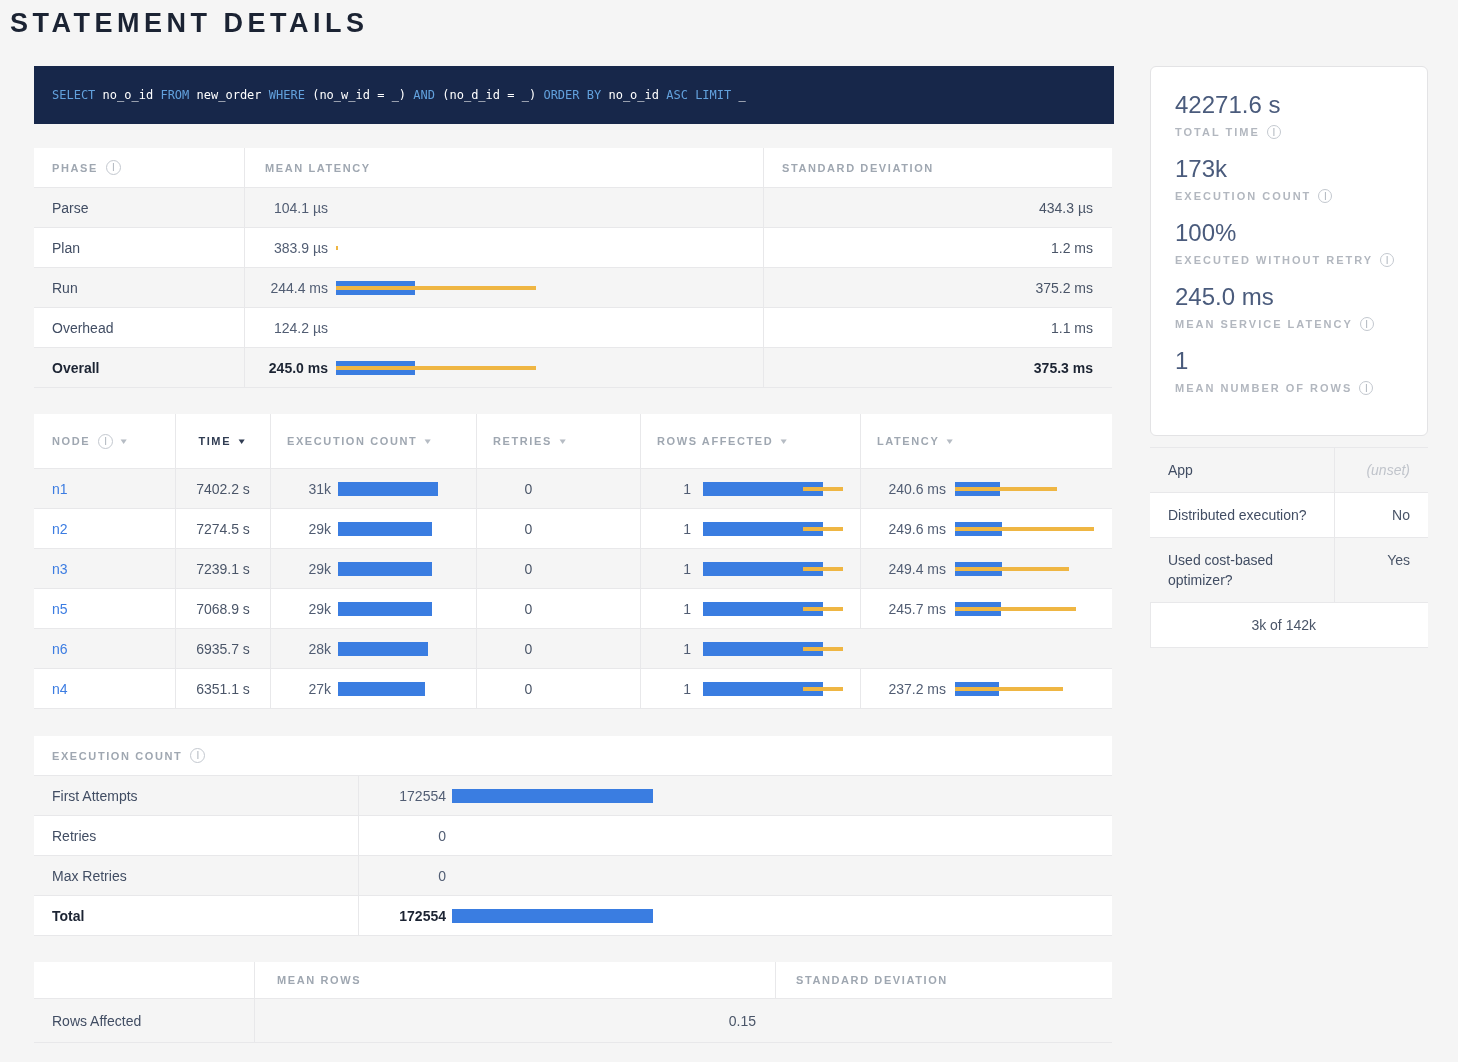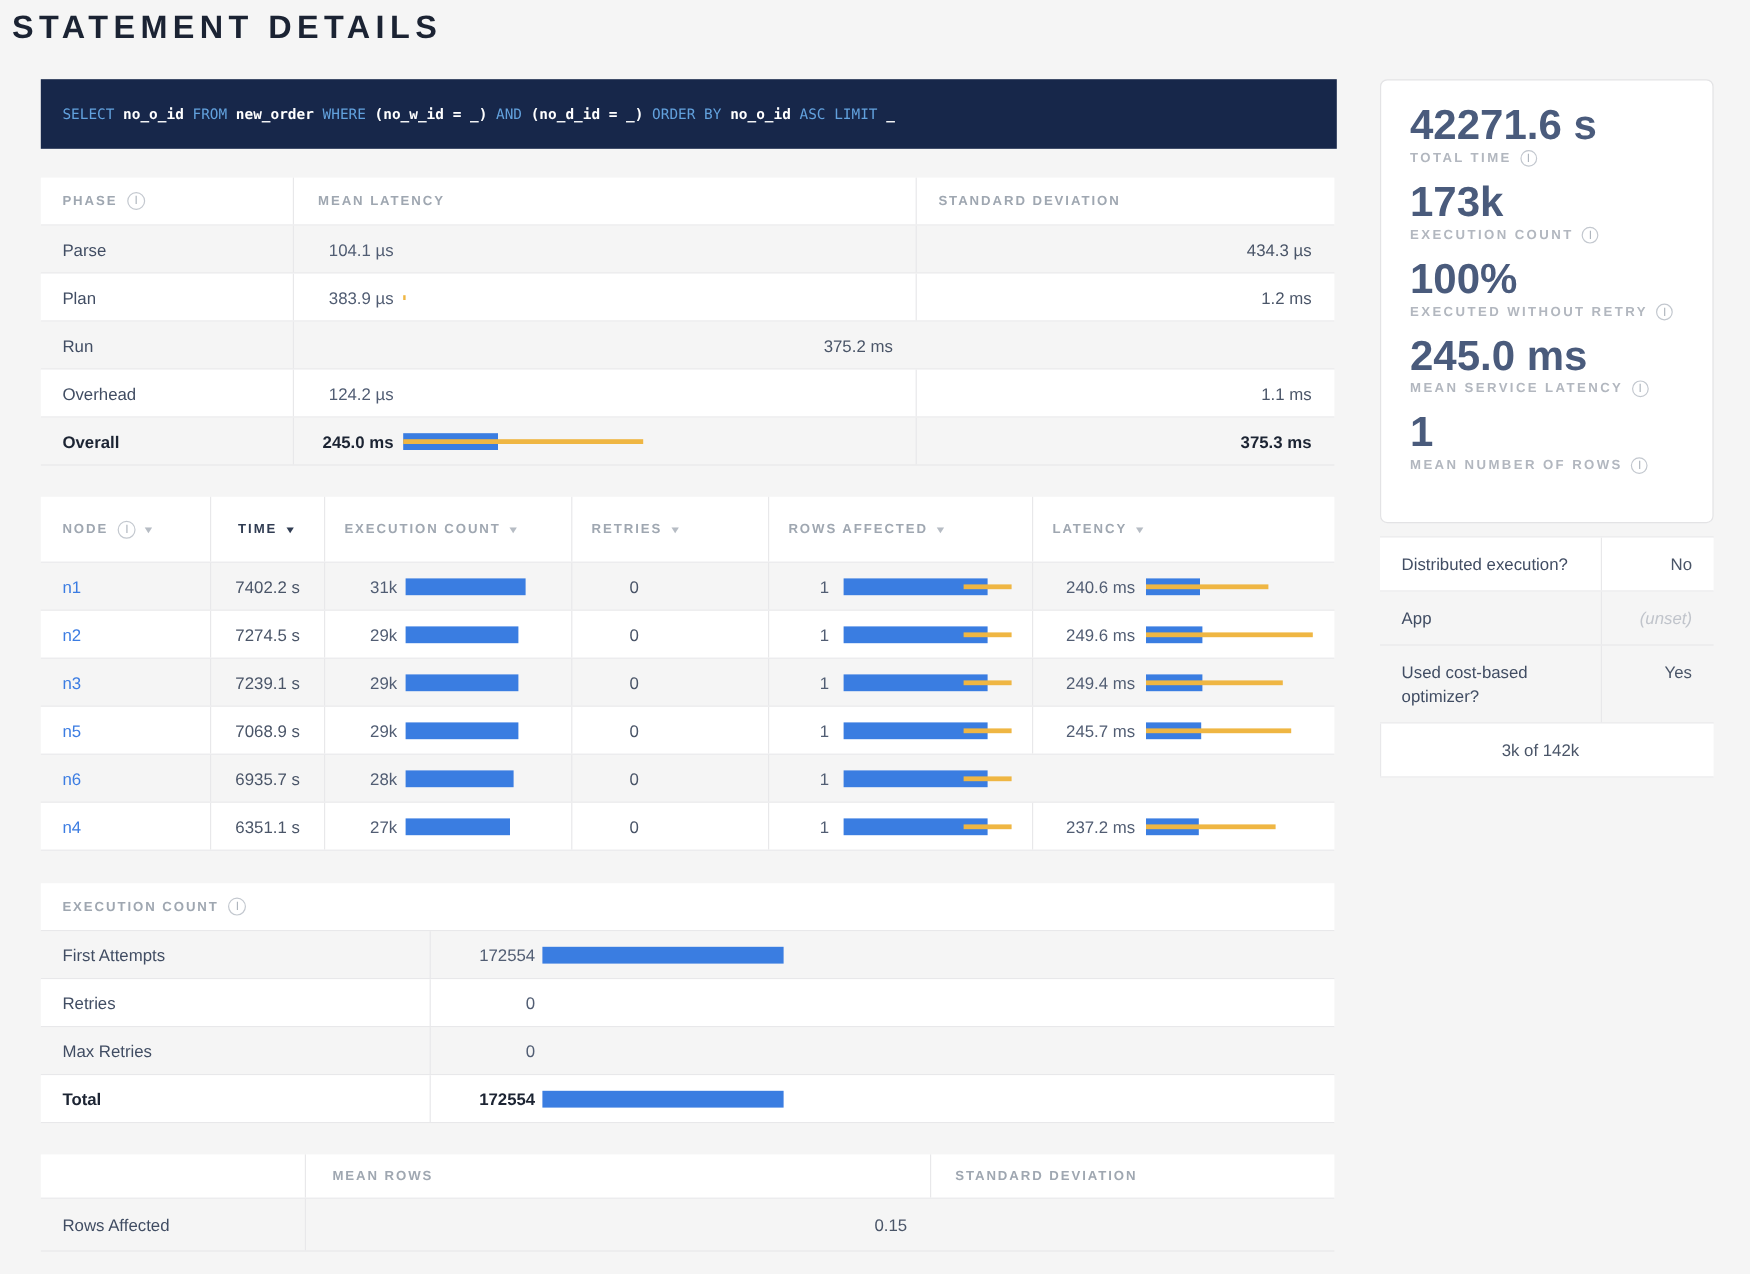--- a/index.html
+++ b/index.html
@@ -9,21 +9,21 @@
     --line:#E8E8EA; --pagebg:#F5F5F5;
   }
   *{box-sizing:border-box;margin:0;padding:0}
   html,body{width:1458px;height:1062px}
   body{background:var(--pagebg);font-family:"Liberation Sans",sans-serif;position:relative;color:var(--txt)}
   .page-title{position:absolute;left:10px;top:8px;font-size:27px;font-weight:700;letter-spacing:4.5px;color:#1B2333}
   
   .sqlbox{position:absolute;left:34px;top:66px;width:1080px;height:58px;background:var(--navy);
     display:flex;align-items:center;padding-left:18px;font-family:"DejaVu Sans Mono",monospace;font-size:12px;white-space:pre}
   .sql-kw{color:var(--kw)}
-  .sql-id{color:#fff;font-weight:700}
+  .sql-id{color:#fff;font-weight:400}
   
   .tbl{position:absolute;left:34px;width:1078px}
   .thead,.tr{display:grid;border-bottom:1px solid var(--line)}
   .thead{background:#fff;height:40px}
   .tr{height:40px;background:transparent}
   .tr.w{background:#fff}
   .th,.td{display:flex;align-items:center;min-width:0}
   .th+.th,.td+.td{border-left:1px solid var(--line)}
   .th{font-size:11px;font-weight:700;letter-spacing:1.6px;color:var(--hdr);padding-left:18px;text-transform:uppercase}
   .th.active{color:var(--hdr-active)}
@@ -53,21 +53,21 @@
   #exec-table{top:736px}
   #exec-table .thead{border-left:none}
   #exec-table .thead .th{border-left:none}
   #rows-table{top:962px}
   #rows-table .thead{height:37px}
   #rows-table .tr{height:44px}
   
   .stats-card{position:absolute;left:1150px;top:66px;width:278px;height:370px;background:#fff;
     border:1px solid #E3E3E5;border-radius:6px;padding:21px 24px;overflow:hidden}
   .stat{margin-bottom:13px}
-  .stat-value{font-size:35px;line-height:34px;color:var(--statval);font-weight:700}
+  .stat-value{font-size:24px;line-height:34px;color:var(--statval);font-weight:400}
   .stat-label{font-size:11px;letter-spacing:2px;color:var(--label);font-weight:600;margin-top:3px;display:flex;align-items:center;text-transform:uppercase}
   .stat-label .info{width:14px;height:14px;margin-left:7px}
   
   .attrs{position:absolute;left:1150px;top:447px;width:278px;border-top:1px solid var(--line)}
   .attr-row{display:grid;grid-template-columns:184px 94px;border-bottom:1px solid var(--line)}
   .attr-row.w{background:#fff}
   .attr-cell{padding:12px 18px;font-size:14px;color:#414D63;line-height:20px}
   .attr-cell.val{text-align:right;border-left:1px solid var(--line);padding-right:18px;color:#4A5568}
   .attr-cell.val.unset{font-style:italic;color:#C0C4CB}
 </style>
@@ -117,20 +117,28 @@
           </span>
         </div>
         <div class="td right">
           <span>1.2 ms</span>
         </div>
       </div>
       <div class="tr phase-grid">
         <div class="td c-label">
           <span>Run</span>
         </div>
+        <div class="td">
+          <span class="num" style="width:83px">244.4 ms</span>
+          <span style="width:8px"></span>
+          <span class="barwrap">
+            <i class="bb" style="width:79px"></i>
+            <i class="wk" style="left:0px;width:200px"></i>
+          </span>
+        </div>
         <div class="td right">
           <span>375.2 ms</span>
         </div>
       </div>
       <div class="tr phase-grid w">
         <div class="td c-label">
           <span>Overhead</span>
         </div>
         <div class="td">
           <span class="num" style="width:83px">124.2 µs</span>
@@ -499,28 +507,28 @@
     <div class="stat">
       <div class="stat-value">1</div>
       <div class="stat-label">
         <span>MEAN NUMBER OF ROWS</span>
         <span class="info">i</span>
       </div>
     </div>
   </div>
 
 <div class="attrs" id="attrs">
+    <div class="attr-row">
+      <div class="attr-cell">App</div>
+      <div class="attr-cell val unset">(unset)</div>
+    </div>
     <div class="attr-row w">
       <div class="attr-cell">Distributed execution?</div>
       <div class="attr-cell val">No</div>
     </div>
     <div class="attr-row">
-      <div class="attr-cell">App</div>
-      <div class="attr-cell val unset">(unset)</div>
-    </div>
-    <div class="attr-row">
       <div class="attr-cell">Used cost-based optimizer?</div>
       <div class="attr-cell val">Yes</div>
     </div>
     <div class="attr-row w">
       <div class="attr-cell val">3k of 142k</div>
     </div>
   </div>
 
 </body></html>

